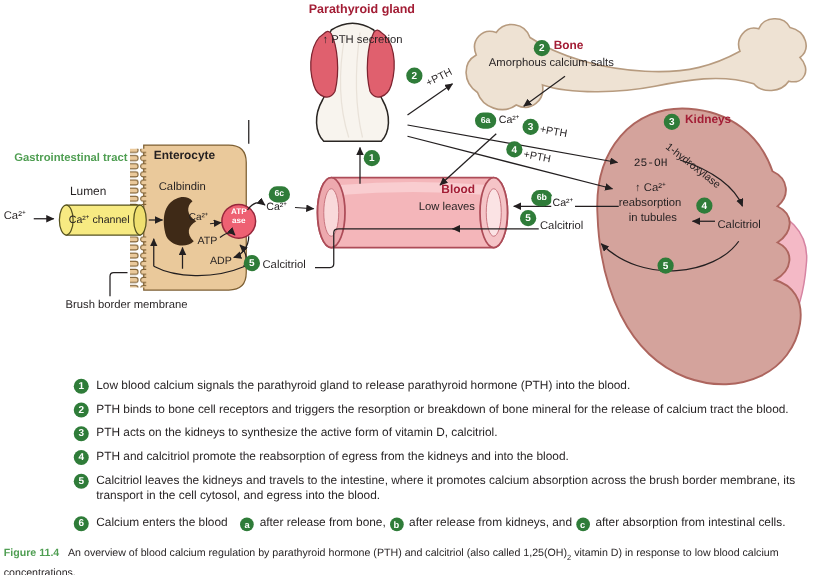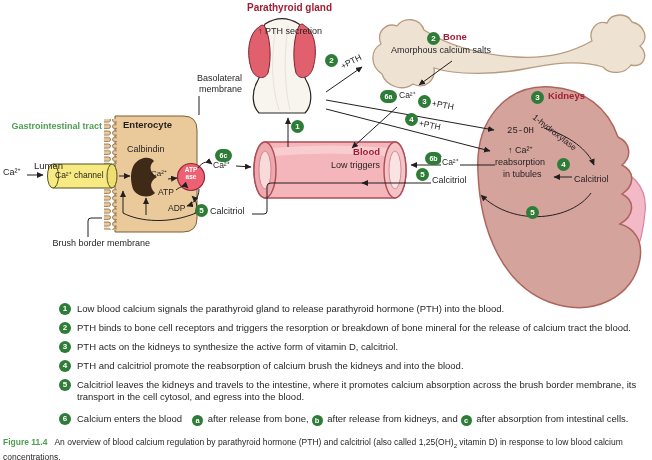--- a/index.html
+++ b/index.html
@@ -103,59 +103,58 @@
       <path d="M146,215 L146,198" marker-end="url(#ah)"></path>
       <path d="M195,213 C199,207 196,200 192,196" marker-end="url(#ah)"></path>
       <path d="M198,168 C203,161 208,161 212,164" marker-end="url(#ah)"></path>
       <path d="M236,166 L251,167" marker-end="url(#ah)"></path>
       <path d="M199,96 L199,115"></path>
       <path d="M88,237 L88,221 Q88,218 91,218 L102,218"></path>
     </g>
   </svg>
 
   <div class="lbl grn ctr" style="left:10px;top:121px;width:92px;">Gastrointestinal tract</div>
-  <div class="lbl s95" style="left:34px;top:149px;margin-top:12px;">Lumen</div>
+  <div class="lbl s95" style="left:56px;top:149px;">Lumen</div>
   <div class="lbl" style="left:3px;top:167px;">Ca²⁺</div>
   <div class="lbl s85" style="left:55px;top:170px;">Ca²⁺ channel</div>
   <div class="lbl bold s95" style="left:123px;top:120px;">Enterocyte</div>
   <div class="lbl" style="left:127px;top:144px;">Calbindin</div>
   <div class="lbl s8" style="left:151px;top:169px;">Ca²⁺</div>
   <div class="lbl s85" style="left:158px;top:187px;">ATP</div>
   <div class="lbl s85" style="left:168px;top:203px;">ADP</div>
   <div class="atpase-txt">
     <span>ATP</span>
     <span>ase</span>
   </div>
   <span class="badge wide" style="left:215px;top:149px;">6c</span>
   <div class="lbl s85" style="left:213px;top:160px;">Ca²⁺</div>
   <span class="badge" style="left:195px;top:204px;">5</span>
   <div class="lbl" style="left:210px;top:206px;">Calcitriol</div>
   <div class="lbl ctr" style="left:46px;top:238px;width:104px;">Brush border membrane</div>
-  <div class="lbl ctr" style="left:162px;top:73px;width:80px;">Basolateral membrane</div>
 
   <div class="lbl red ctr s10" style="left:244px;top:2px;width:88px;">Parathyroid gland</div>
   <div class="lbl ctr" style="left:254px;top:26px;width:68px;">↑ PTH secretion</div>
   <span class="badge" style="left:291px;top:120px;">1</span>
 
   <span class="badge" style="left:325px;top:54px;">2</span>
   <div class="lbl s85 rot" style="left:339px;top:62px;transform:rotate(-27deg);">+PTH</div>
 
   <span class="badge" style="left:427px;top:32px;">2</span>
   <div class="lbl red s95" style="left:443px;top:32px;">Bone</div>
   <div class="lbl" style="left:391px;top:45px;">Amorphous calcium salts</div>
 
   <span class="badge wide" style="left:380px;top:90px;">6a</span>
   <div class="lbl s85" style="left:399px;top:90px;">Ca²⁺</div>
   <span class="badge" style="left:418px;top:95px;">3</span>
   <div class="lbl s85 rot" style="left:433px;top:98px;transform:rotate(10deg);">+PTH</div>
   <span class="badge" style="left:405px;top:113px;">4</span>
   <div class="lbl s85 rot" style="left:420px;top:118px;transform:rotate(11deg);">+PTH</div>
 
   <div class="lbl red ctr s95" style="left:280px;top:147px;width:100px;">Blood</div>
-  <div class="lbl ctr" style="left:280px;top:160px;width:100px;">Low triggers</div>
+  <div class="lbl ctr" style="left:280px;top:160px;width:100px;">Low leaves</div>
 
   <span class="badge wide" style="left:425px;top:152px;">6b</span>
   <div class="lbl s85 wbg" style="left:441px;top:157px;">Ca²⁺</div>
   <span class="badge" style="left:416px;top:168px;">5</span>
   <div class="lbl wbg" style="left:431px;top:175px;">Calcitriol</div>
 
   <span class="badge" style="left:531px;top:91px;">3</span>
   <div class="lbl red s95" style="left:548px;top:91px;">Kidneys</div>
   <div class="lbl" style="left:507px;top:126px;font-family:Liberation Mono, monospace;">25-OH</div>
   <div class="lbl s85 rot" style="left:537px;top:112px;transform:rotate(38deg);">1-hydroxylase</div>
@@ -173,21 +172,21 @@
   <div class="step" style="top:322px;">
     <span class="sbadge">2</span>
     <div class="stext">PTH binds to bone cell receptors and triggers the resorption or breakdown of bone mineral for the release of calcium tract the blood.</div>
   </div>
   <div class="step" style="top:341px;">
     <span class="sbadge">3</span>
     <div class="stext">PTH acts on the kidneys to synthesize the active form of vitamin D, calcitriol.</div>
   </div>
   <div class="step" style="top:360px;">
     <span class="sbadge">4</span>
-    <div class="stext">PTH and calcitriol promote the reabsorption of calcium brush the kidneys and into the blood.</div>
+    <div class="stext">PTH and calcitriol promote the reabsorption of egress from the kidneys and into the blood.</div>
   </div>
   <div class="step" style="top:379px;">
     <span class="sbadge">5</span>
     <div class="stext">Calcitriol leaves the kidneys and travels to the intestine, where it promotes calcium absorption across the brush border membrane, its transport in the cell cytosol, and egress into the blood.</div>
   </div>
   <div class="step" style="top:413px;">
     <span class="sbadge">6</span>
     <div class="stext">
       <span>Calcium enters the blood</span><span class="ibadge gap">a</span>
       <span>after release from bone,</span><span class="ibadge">b</span>

